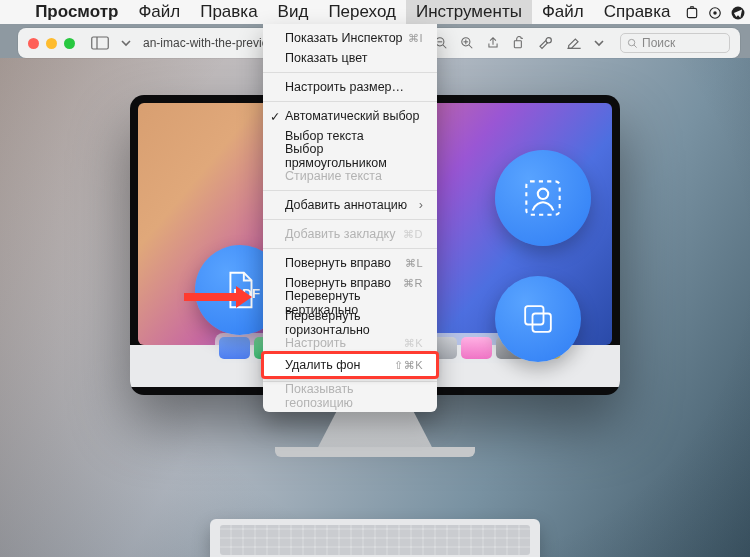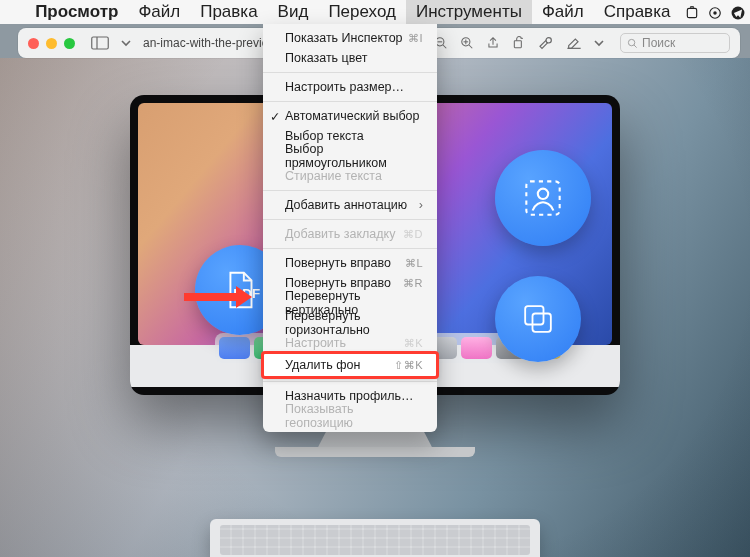--- a/index.html
+++ b/index.html
@@ -256,23 +256,20 @@
     </div>
     <div class="row disabled">
       <span>Настроить</span>
       <span class="sc">⌘K</span>
     </div>
     <div class="row boxed">
       <span>Удалить фон</span>
       <span class="sc">⇧⌘K</span>
     </div>
     <hr>
-    <div class="row">
-      <span>Назначить профиль…</span>
-    </div>
     <div class="row disabled">
       <span>Показывать геопозицию</span>
     </div>
   </div>
 
 <div class="arrowhint">
   <div class="shaft"></div>
     <div class="head"></div>
 </div>
 

